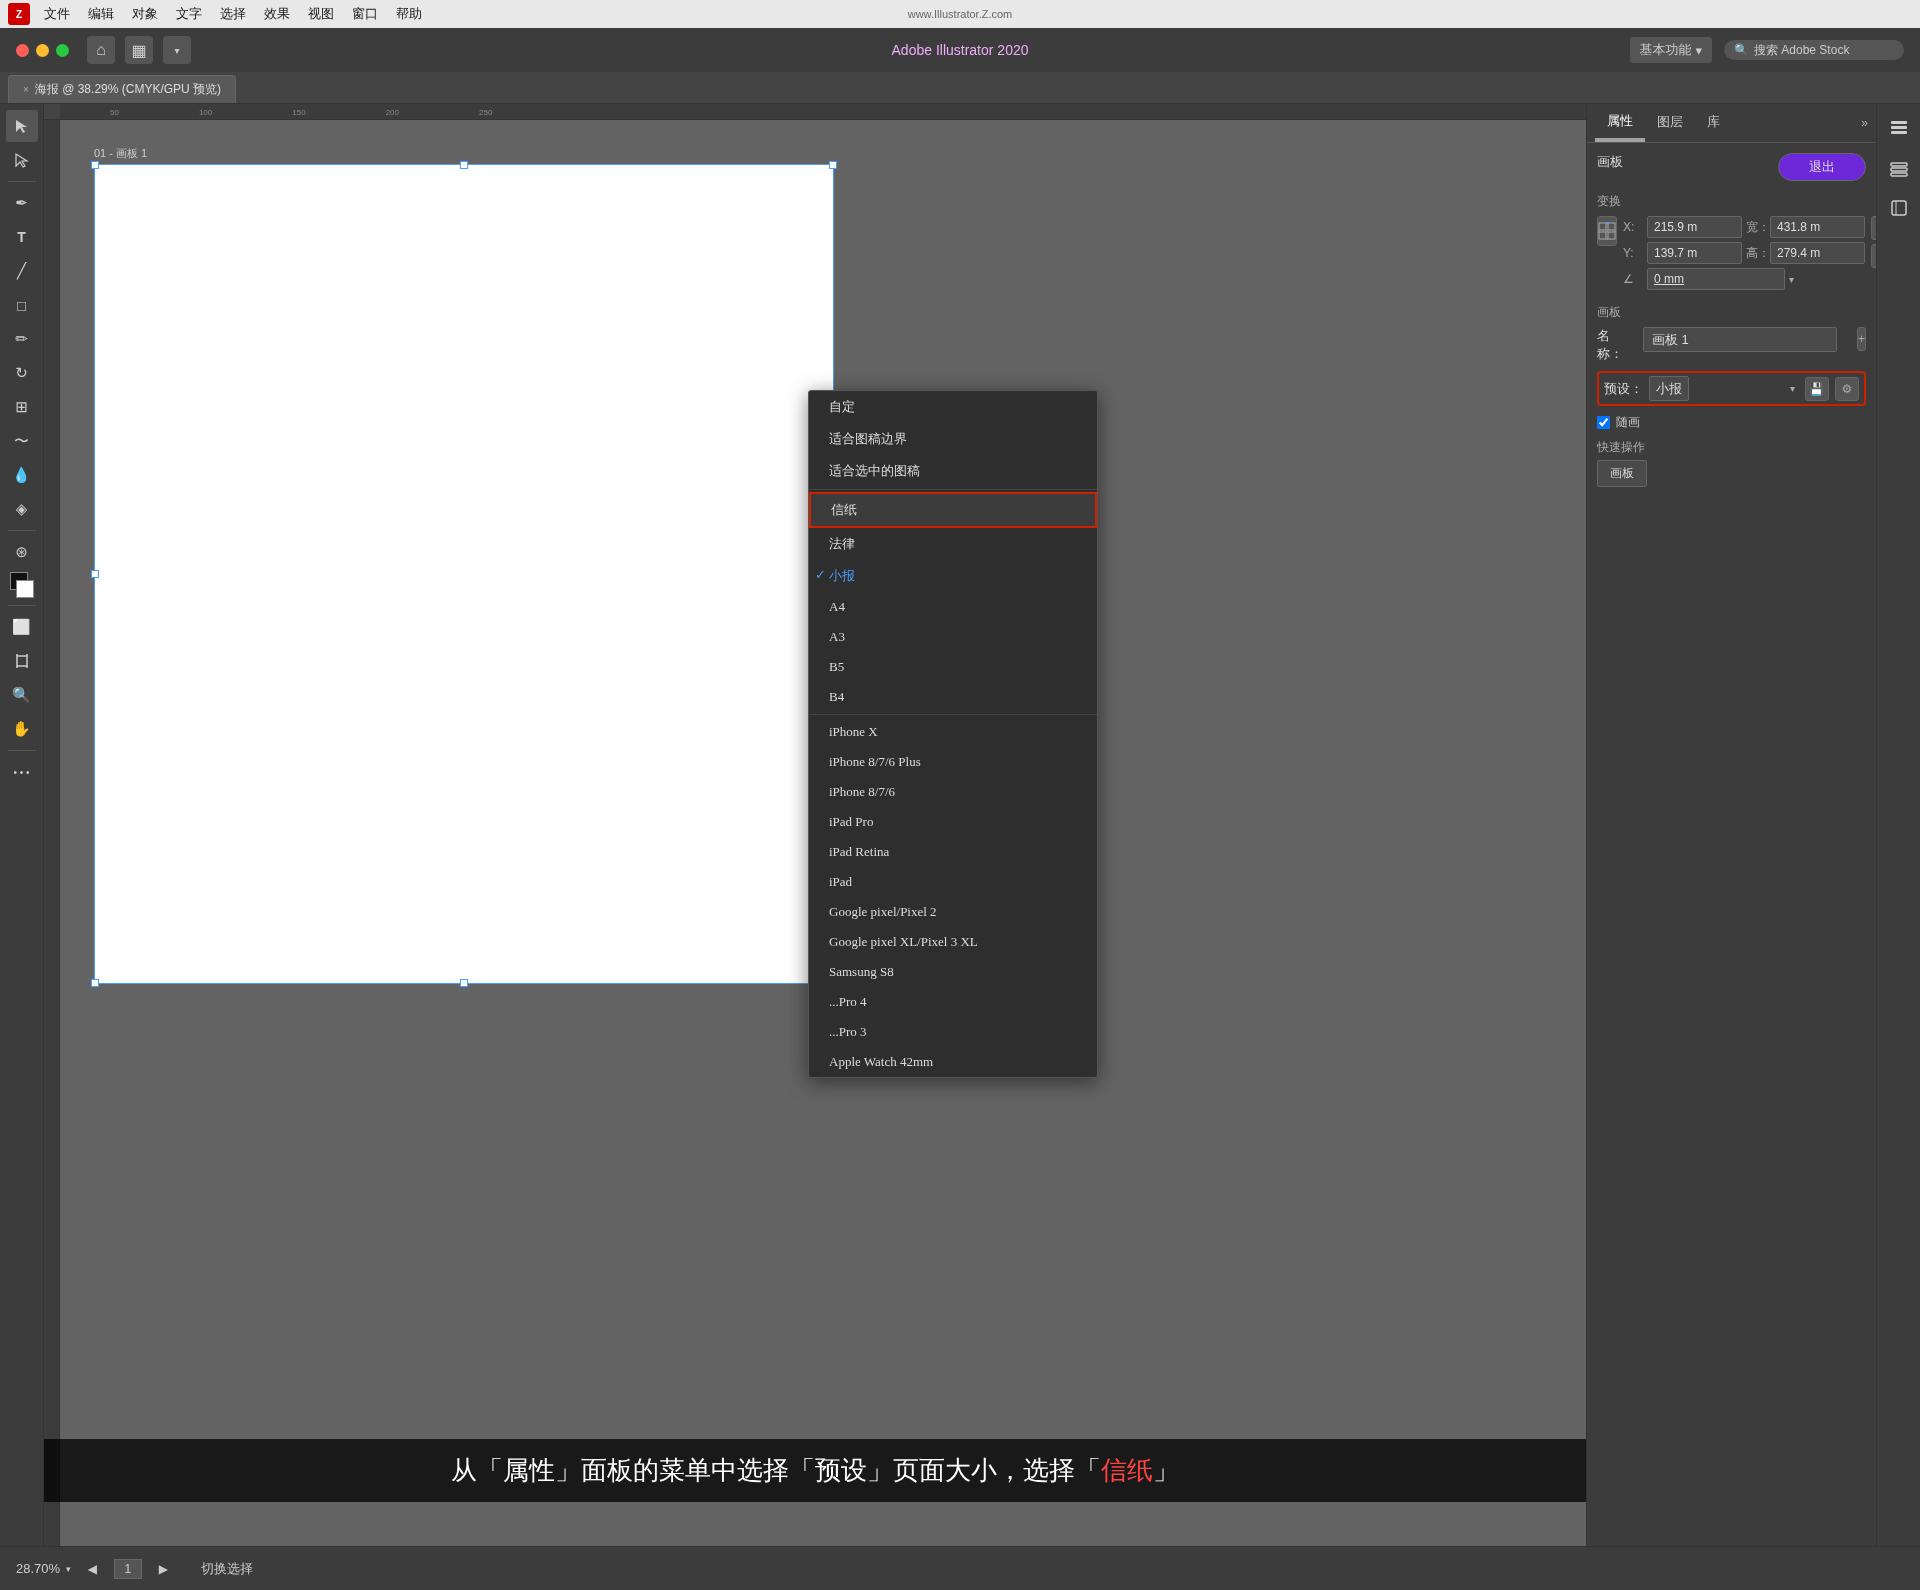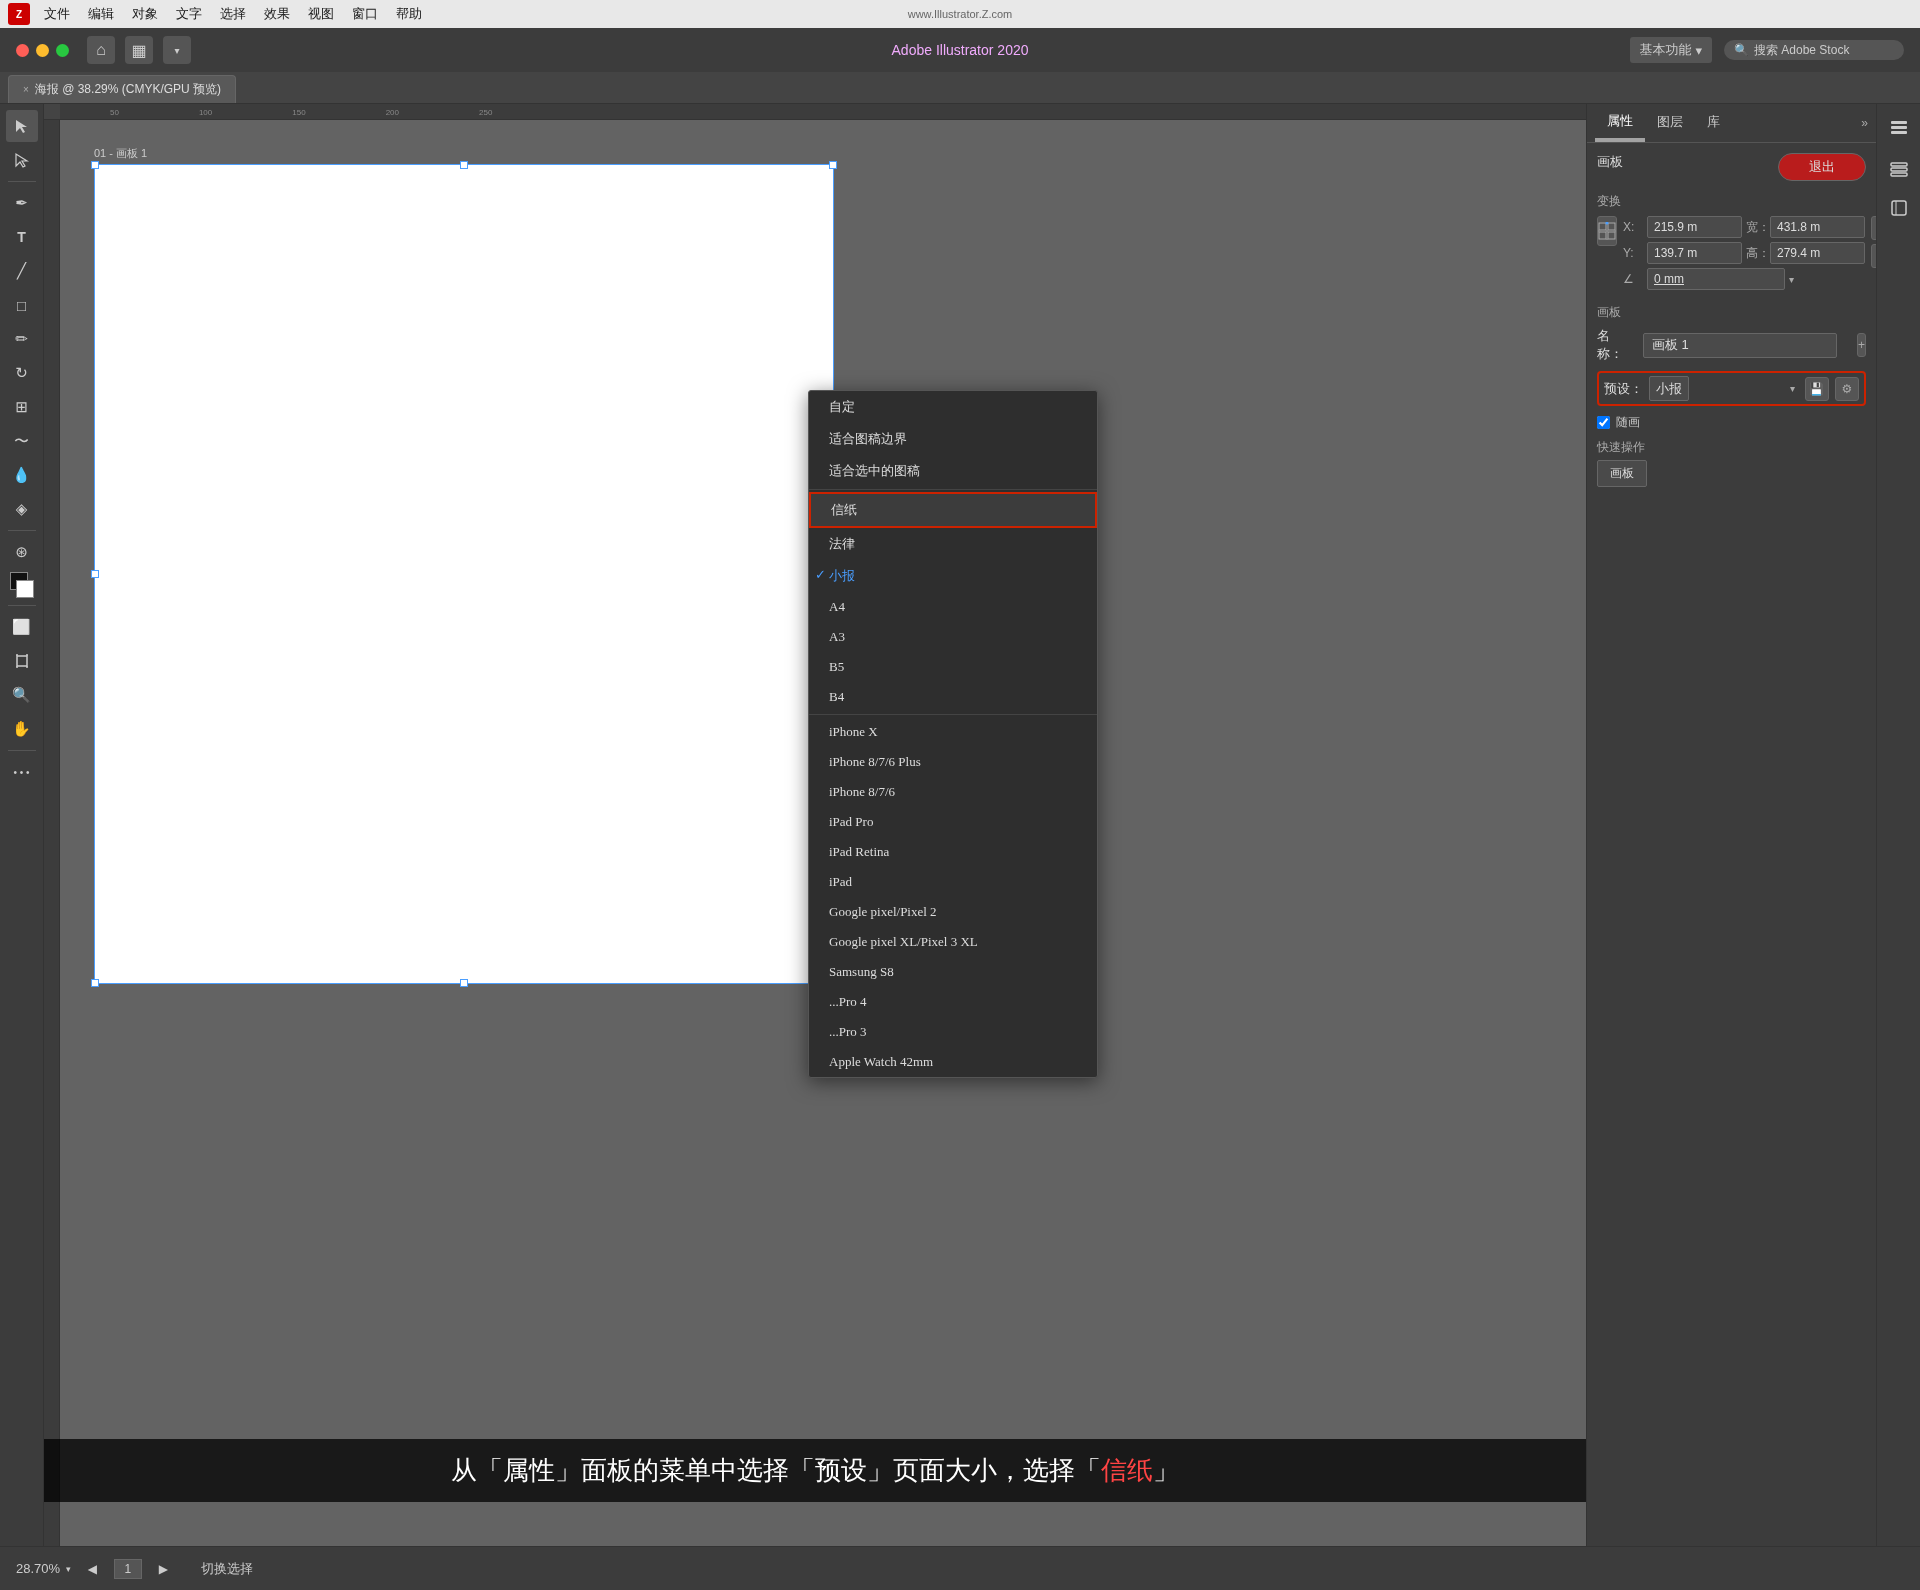--- a/index.html
+++ b/index.html
@@ -337,21 +337,21 @@
       overflow-y: auto;
     }
 
     .panel-section-title {
       font-size: 13px;
       color: #ddd;
       margin-bottom: 10px;
     }
 
     .exit-btn {
-      background: #b91c1c;
+      background: #6d28d9;
       border: 1px solid #666;
       color: #ddd;
       padding: 4px 30px;
       font-size: 13px;
       cursor: pointer;
       border-radius: 14px;
       float: right;
     }
     .panel-header-row {
       display: flex;
@@ -406,21 +406,21 @@
     }
     .angle-row {
       display: flex;
       align-items: center;
       gap: 4px;
       margin-top: 4px;
     }
 
     .artboard-name-row {
       display: flex;
-      align-items: center;
+      align-items: flex-start;
       gap: 20px;
       margin-bottom: 8px;
     }
     .artboard-name-input {
       background: #4a4a4a;
       border: 1px solid #666;
       color: #ddd;
       font-size: 13px;
       padding: 4px 8px;
       border-radius: 2px;

